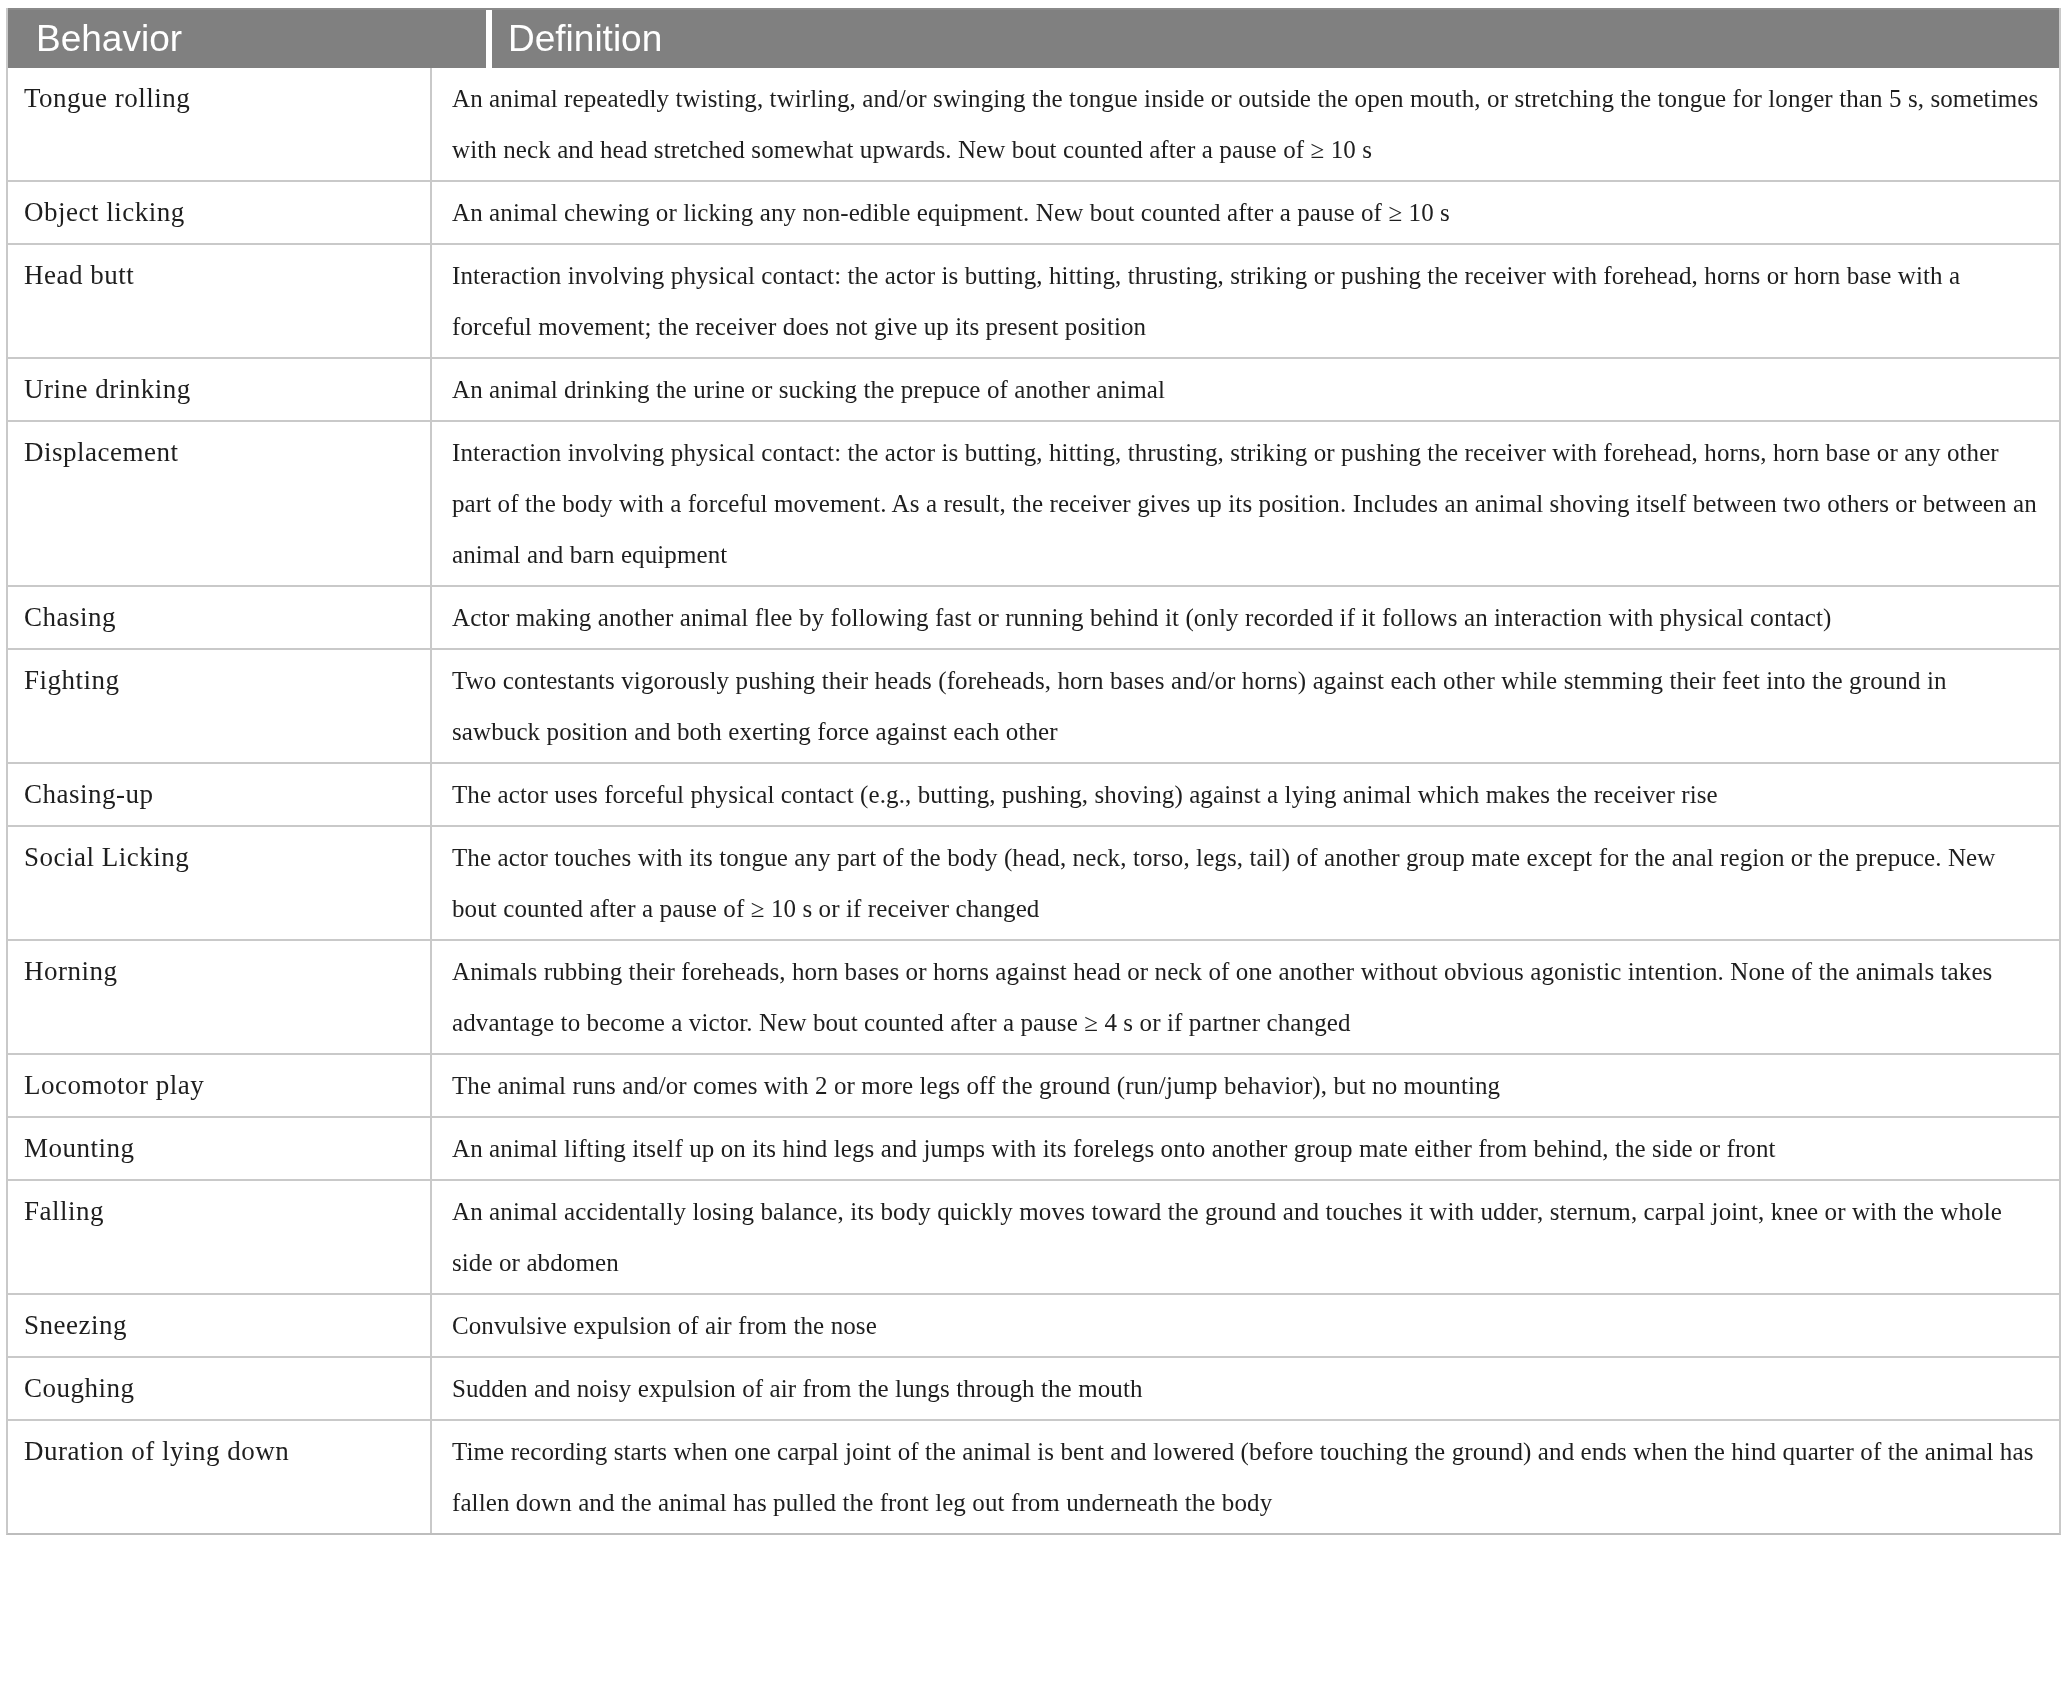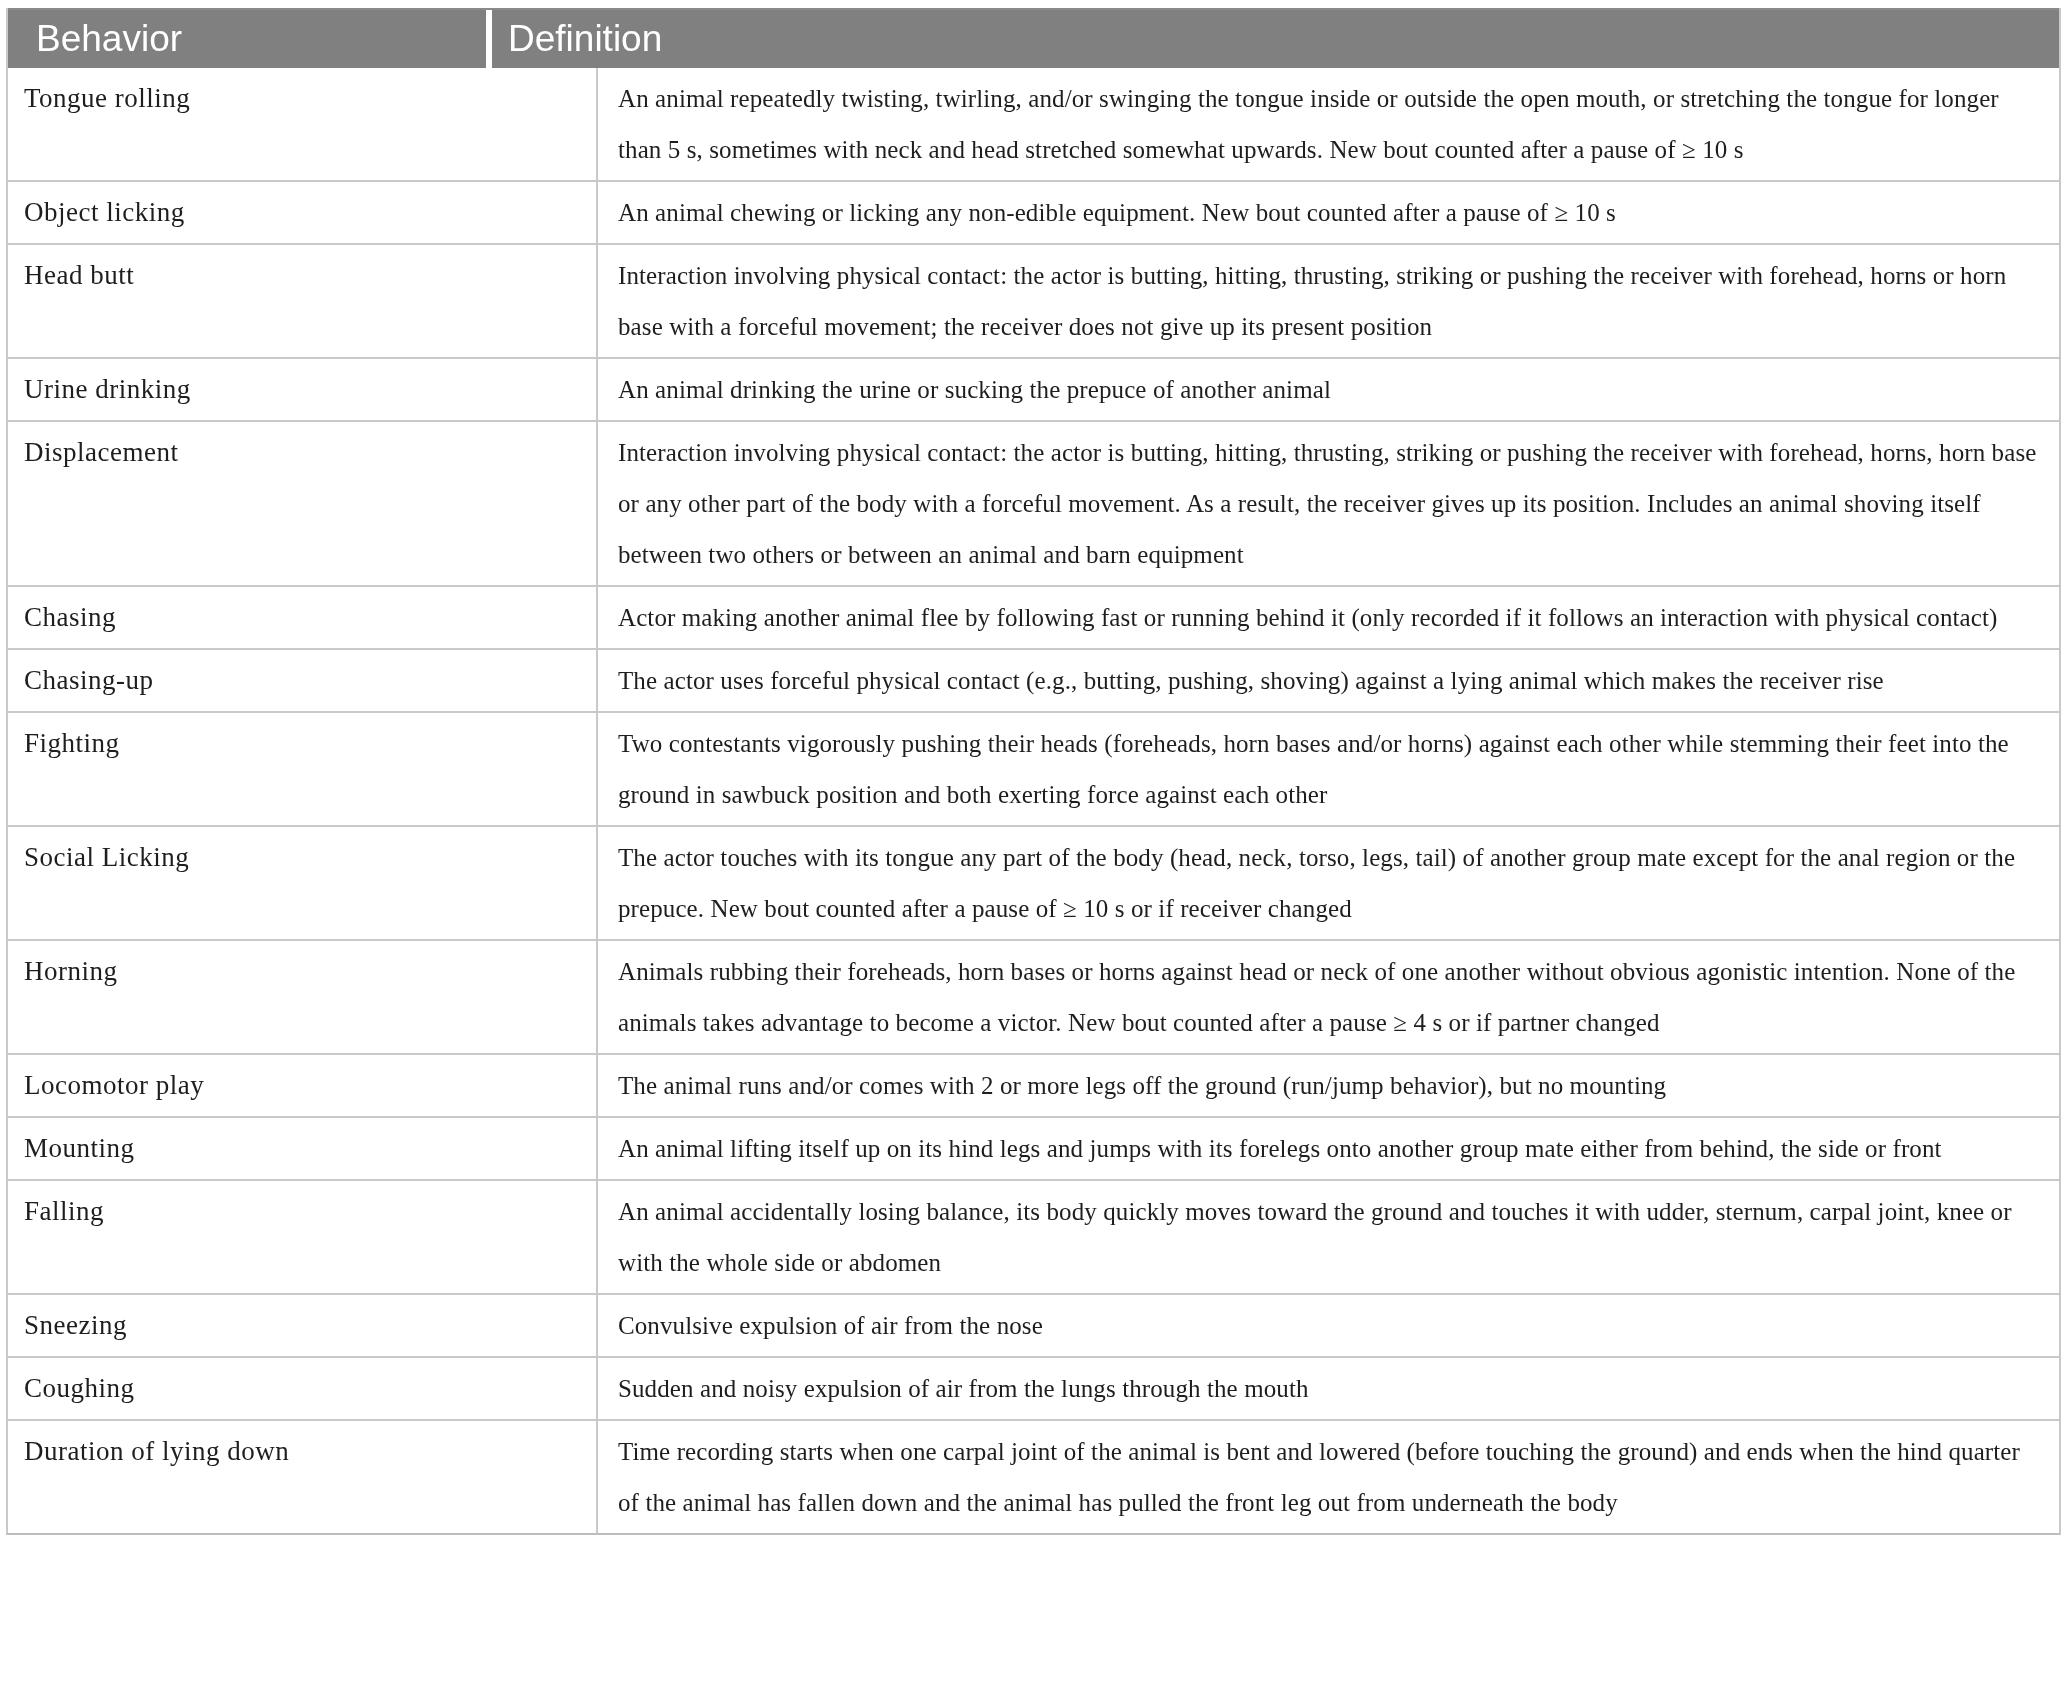--- a/index.html
+++ b/index.html
@@ -49,21 +49,21 @@
     align-items: center;
   }
   .tbody { width: 100%; }
   .row {
     display: flex;
     align-items: stretch;
     border-top: 2px solid #c9c9c9;
   }
   .row:first-child { border-top: none; }
   .cell-behavior {
-    width: 590px;
+    width: 424px;
     flex: 0 0 auto;
     box-sizing: border-box;
     padding: 5px 10px 5px 16px;
     font-size: 27px;
     line-height: 51px;
     border-right: 2px solid #c9c9c9;
     letter-spacing: 0.5px;
   }
   .cell-definition {
     flex: 1 1 auto;
@@ -108,27 +108,27 @@
     <div class="cell-behavior">Displacement</div>
     <div class="cell-definition">Interaction involving physical contact: the actor is butting, hitting, thrusting, striking or pushing the receiver with forehead, horns, horn base or any other part of the body with a forceful movement. As a result, the receiver gives up its position. Includes an animal shoving itself between two others or between an animal and barn equipment</div>
   </div>
 
   <div class="row">
     <div class="cell-behavior">Chasing</div>
     <div class="cell-definition">Actor making another animal flee by following fast or running behind it (only recorded if it follows an interaction with physical contact)</div>
   </div>
 
   <div class="row">
-    <div class="cell-behavior">Chasing-up</div>
-    <div class="cell-definition">The actor uses forceful physical contact (e.g., butting, pushing, shoving) against a lying animal which makes the receiver rise</div>
+    <div class="cell-behavior">Fighting</div>
+    <div class="cell-definition">Two contestants vigorously pushing their heads (foreheads, horn bases and/or horns) against each other while stemming their feet into the ground in sawbuck position and both exerting force against each other</div>
   </div>
 
   <div class="row">
-    <div class="cell-behavior">Fighting</div>
-    <div class="cell-definition">Two contestants vigorously pushing their heads (foreheads, horn bases and/or horns) against each other while stemming their feet into the ground in sawbuck position and both exerting force against each other</div>
+    <div class="cell-behavior">Chasing-up</div>
+    <div class="cell-definition">The actor uses forceful physical contact (e.g., butting, pushing, shoving) against a lying animal which makes the receiver rise</div>
   </div>
 
   <div class="row">
     <div class="cell-behavior">Social Licking</div>
     <div class="cell-definition">The actor touches with its tongue any part of the body (head, neck, torso, legs, tail) of another group mate except for the anal region or the prepuce. New bout counted after a pause of ≥ 10 s or if receiver changed</div>
   </div>
 
   <div class="row">
     <div class="cell-behavior">Horning</div>
     <div class="cell-definition">Animals rubbing their foreheads, horn bases or horns against head or neck of one another without obvious agonistic intention. None of the animals takes advantage to become a victor. New bout counted after a pause ≥ 4 s or if partner changed</div>

